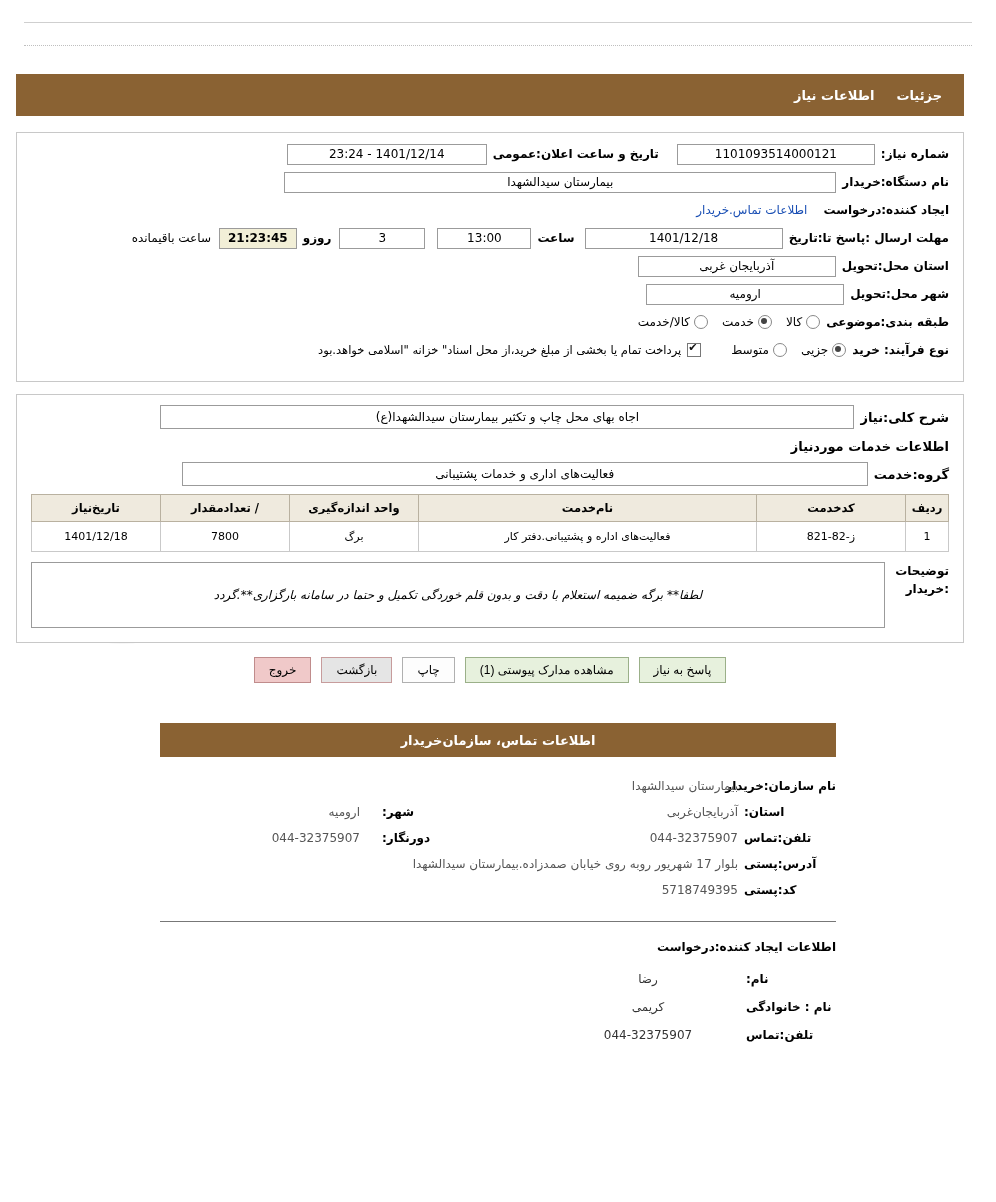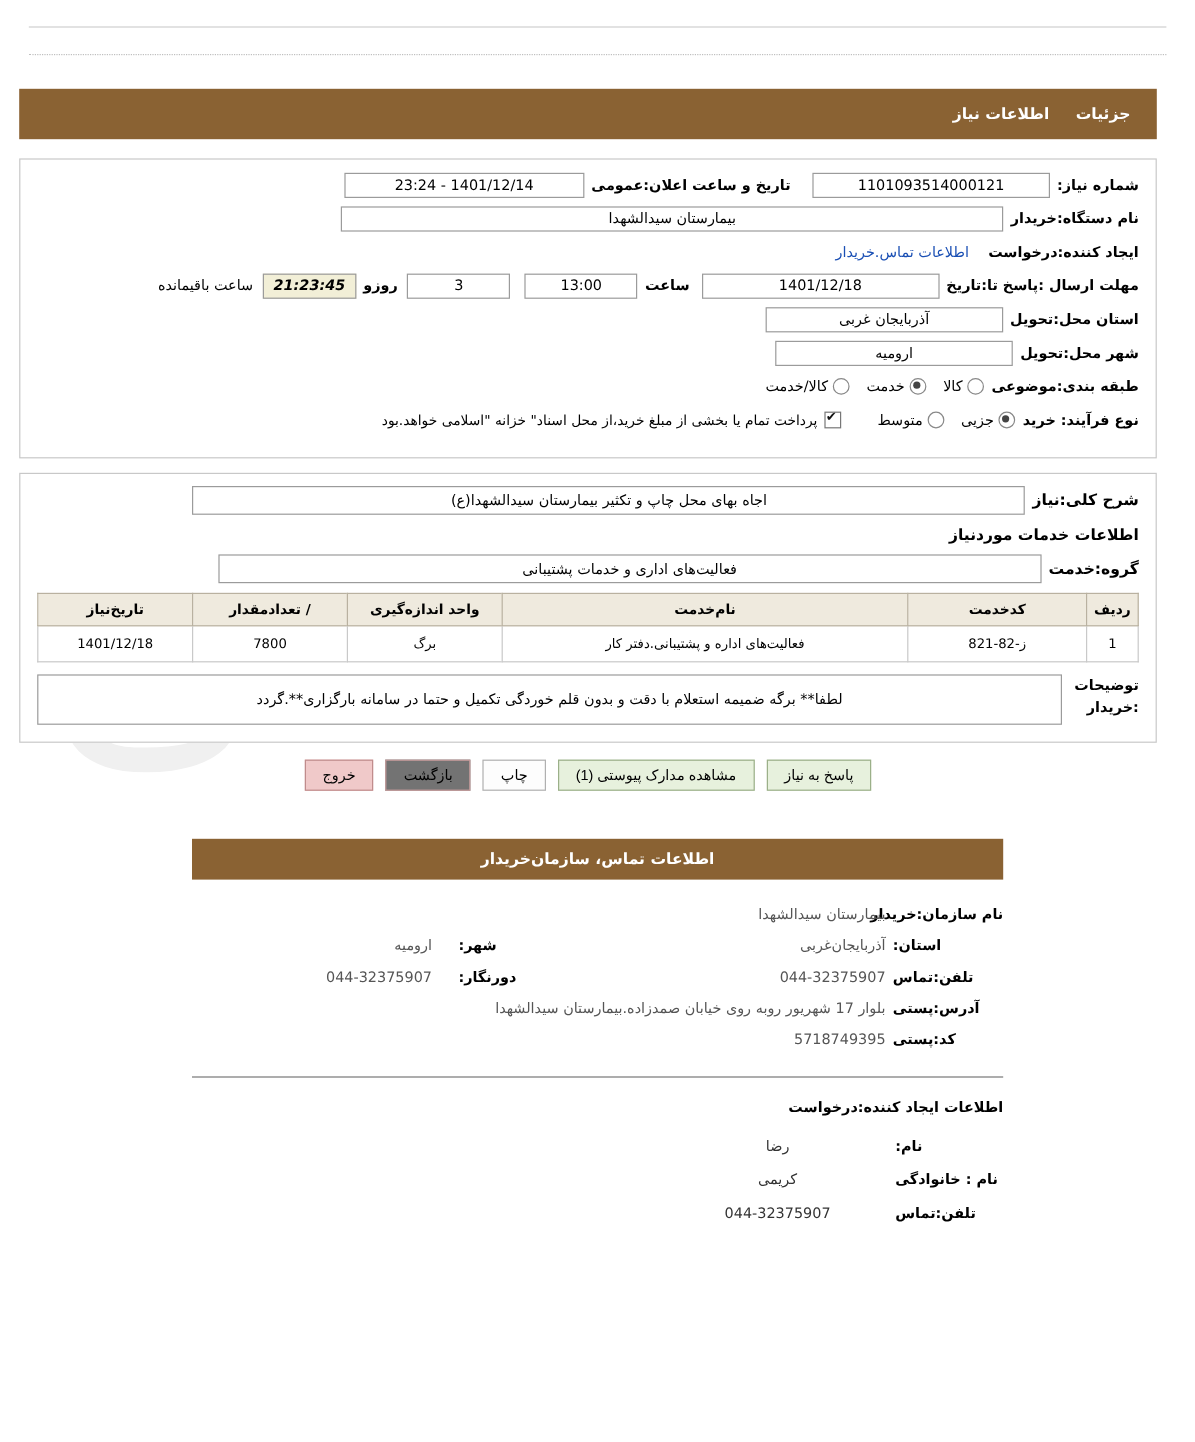--- a/index.html
+++ b/index.html
@@ -83,21 +83,20 @@
   .link{color:#1a4fb4;text-decoration:none;font-size:12px;}
   .countdown{
     background:#f2efd7;
     border:1px solid #9b9b9b;
     color:#000;
     font-weight:bold;
     height:19px;
     line-height:19px;
     padding:0 8px;
     font-size:12px;
-    font-style:italic;
   }
   .radio-wrap{display:flex;align-items:center;gap:4px;margin-left:14px;}
   .radio{
     width:12px;height:12px;border-radius:50%;
     border:1px solid #888;background:#fff;display:inline-block;position:relative;
   }
   .radio.on:after{
     content:"";position:absolute;left:2px;top:2px;width:6px;height:6px;border-radius:50%;background:#444;
   }
   .chk{
@@ -129,36 +128,36 @@
     background:#fff;
   }
   .notes-row{
     display:flex;align-items:stretch;margin-top:10px;
   }
   .notes-lbl{
     font-weight:bold;font-size:12px;width:64px;line-height:1.5;
   }
   .notes-box{
     flex:1;border:1px solid #9b9b9b;background:#fff;
-    padding:7px 8px;font-size:12px;text-align:center;min-height:26px;line-height:26px;
+    padding:19px 8px;font-size:12px;text-align:center;min-height:26px;line-height:26px;font-style:italic;
   }
   .btn-row{
     display:flex;gap:10px;justify-content:center;margin:14px 32px 0 16px;
   }
   .btn{
     border:1px solid #9aa39a;
     padding:4px 14px;
     font-size:12px;
     background:#e8f0e0;
     cursor:pointer;
     line-height:16px;
   }
   .btn.green{background:#e7f1dd;border-color:#9bb089;}
   .btn.white{background:#fdfdfd;border-color:#b0b0b0;}
-  .btn.pink{background:#737373;border-color:#c79c9c;}
+  .btn.pink{background:#e5e5e5;border-color:#c79c9c;}
   .btn.rose{background:#f0c9c9;border-color:#c08c8c;}
   .contact-bar{
     margin:40px 160px 0 160px;
     background:#8a6233;
     height:34px;
     display:flex;align-items:center;justify-content:center;
     color:#fff;font-weight:bold;font-size:13px;letter-spacing:1px;
   }
   .contact-body{margin:22px 160px 0 160px;font-size:12px;}
   .c-row{display:flex;margin-bottom:12px;align-items:flex-start;}

